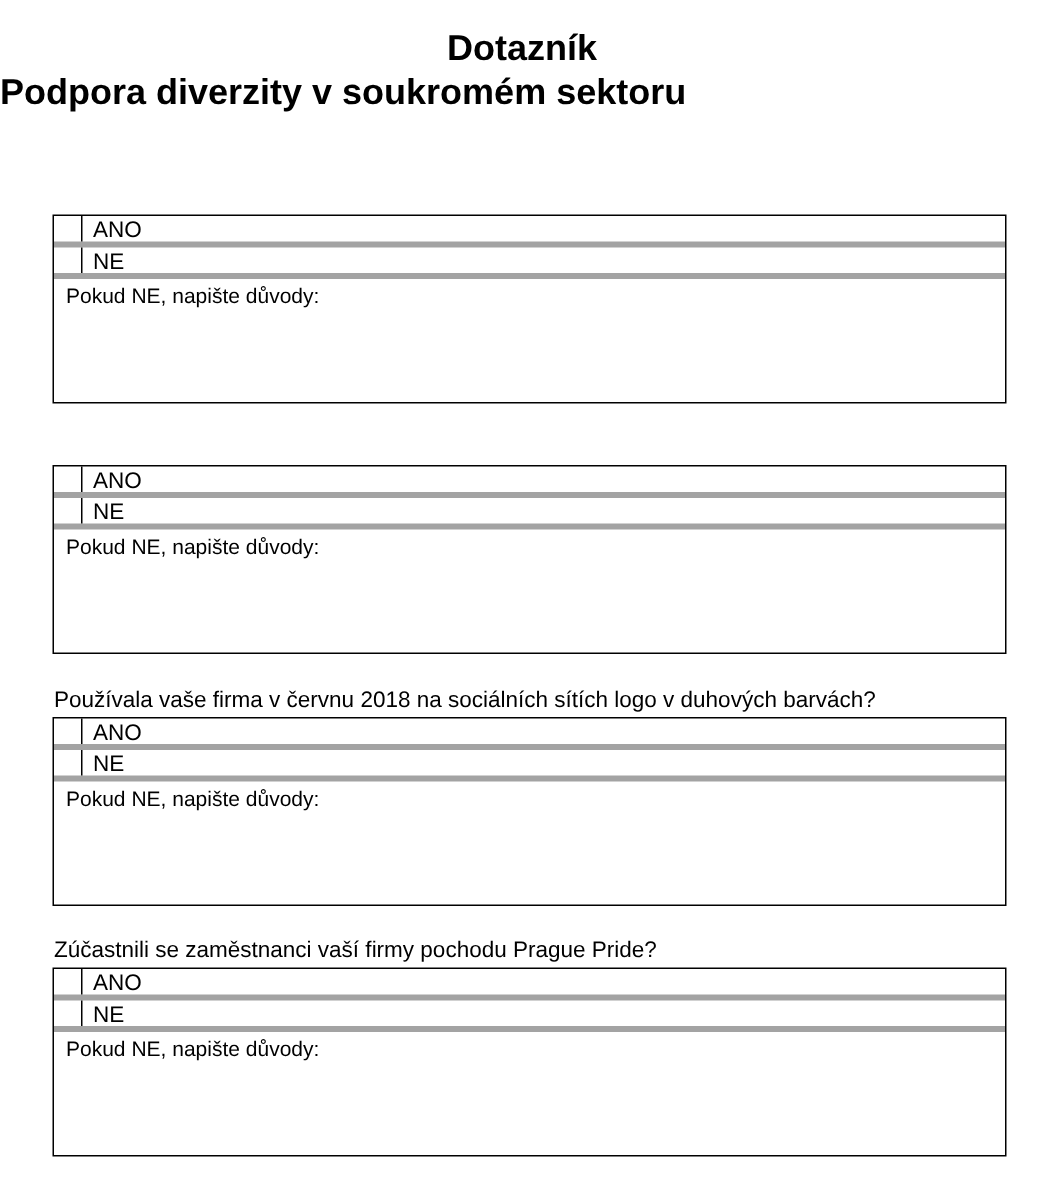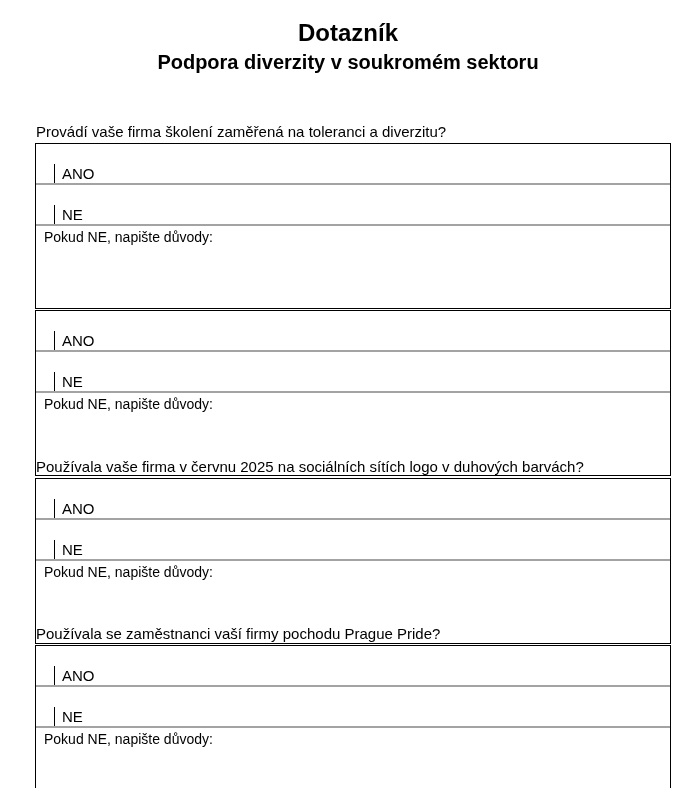--- a/index.html
+++ b/index.html
@@ -1,38 +1,37 @@
 <!DOCTYPE html>
 <html><head>
   <meta charset="utf-8">
   <style>
     html, body { margin: 0; padding: 0; background: #ffffff; }
     body { width: 696px; height: 788px; position: relative; overflow: hidden;
            font-family: "Liberation Sans", sans-serif; color: #000; }
     .title { position: absolute; left: 0; width: 696px; top: 16px; text-align: center;
              font-weight: bold; font-size: 24px; line-height: 34px; }
-    .subtitle { position: absolute; left: 0; width: 696px; top: 50px; text-align: center;
-                font-weight: bold; font-size: 20px; line-height: 24px; }
+    .subtitle { position: absolute; left: 0; width: 696px; top: 50px; text-align: left;
+                font-weight: bold; font-size: 24px; line-height: 24px; }
     .question { position: absolute; left: 36px; width: 640px; height: 145px; }
     .q-text { position: absolute; left: 0; top: 0; font-size: 15px; line-height: 20px; white-space: nowrap; }
     .q-table { position: absolute; left: -1px; top: 21px; width: 636px; border: 1px solid #000;
                box-sizing: border-box; }
-    .opt-row { display: flex; height: 21px; border-bottom: 2px solid #a3a3a3; box-sizing: border-box; margin-top: 20px; }
+    .opt-row { display: flex; height: 21px; border-bottom: 4px solid #a3a3a3; box-sizing: border-box; }
     .opt-check { width: 19px; border-right: 1px solid #000; box-sizing: border-box; flex: none; }
     .opt-label { padding-left: 7px; font-size: 15px; line-height: 20px; }
     .reason-box { height: 82px; padding: 1px 0 0 8px; font-size: 14px; line-height: 20px; box-sizing: border-box; }
   </style>
 </head>
 <body>
 
 <div class="title">Dotazník</div>
 <div class="subtitle">Podpora diverzity v soukromém sektoru</div>
 
 <div class="question" style="top:122px;">
-  <div class="q-text">Provádí vaše firma školení zaměřená na toleranci a diverzitu?</div>
   <div class="q-table">
     <div class="opt-row">
       <div class="opt-check"></div>
       <div class="opt-label">ANO</div>
     </div>
     <div class="opt-row">
       <div class="opt-check"></div>
       <div class="opt-label">NE</div>
     </div>
     <div class="reason-box">
@@ -51,38 +50,38 @@
       <div class="opt-check"></div>
       <div class="opt-label">NE</div>
     </div>
     <div class="reason-box">
       <span>Pokud NE, napište důvody:</span>
     </div>
   </div>
 </div>
 
 <div class="question" style="top:457px;">
-  <div class="q-text">Používala vaše firma v červnu 2025 na sociálních sítích logo v duhových barvách?</div>
+  <div class="q-text">Používala vaše firma v červnu 2018 na sociálních sítích logo v duhových barvách?</div>
   <div class="q-table">
     <div class="opt-row">
       <div class="opt-check"></div>
       <div class="opt-label">ANO</div>
     </div>
     <div class="opt-row">
       <div class="opt-check"></div>
       <div class="opt-label">NE</div>
     </div>
     <div class="reason-box">
       <span>Pokud NE, napište důvody:</span>
     </div>
   </div>
 </div>
 
 <div class="question" style="top:624px;">
-  <div class="q-text">Používala se zaměstnanci vaší firmy pochodu Prague Pride?</div>
+  <div class="q-text">Zúčastnili se zaměstnanci vaší firmy pochodu Prague Pride?</div>
   <div class="q-table">
     <div class="opt-row">
       <div class="opt-check"></div>
       <div class="opt-label">ANO</div>
     </div>
     <div class="opt-row">
       <div class="opt-check"></div>
       <div class="opt-label">NE</div>
     </div>
     <div class="reason-box">

